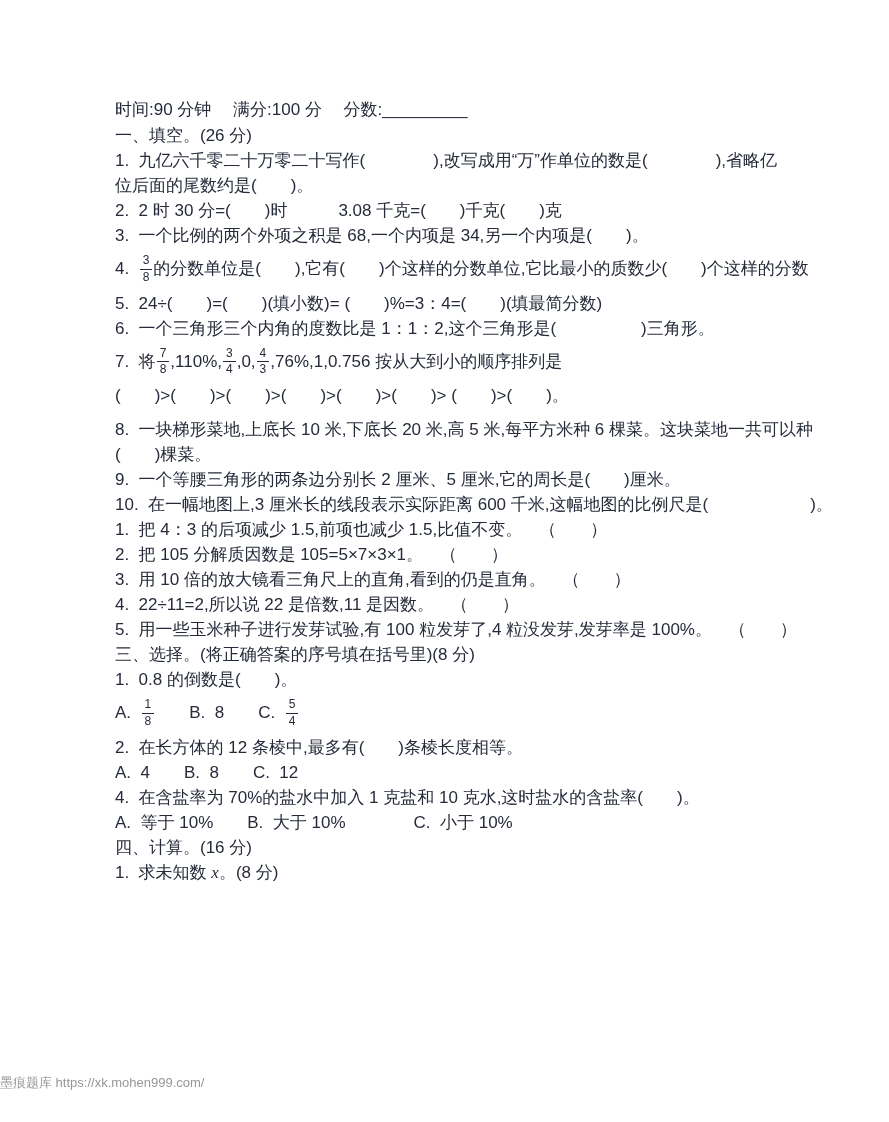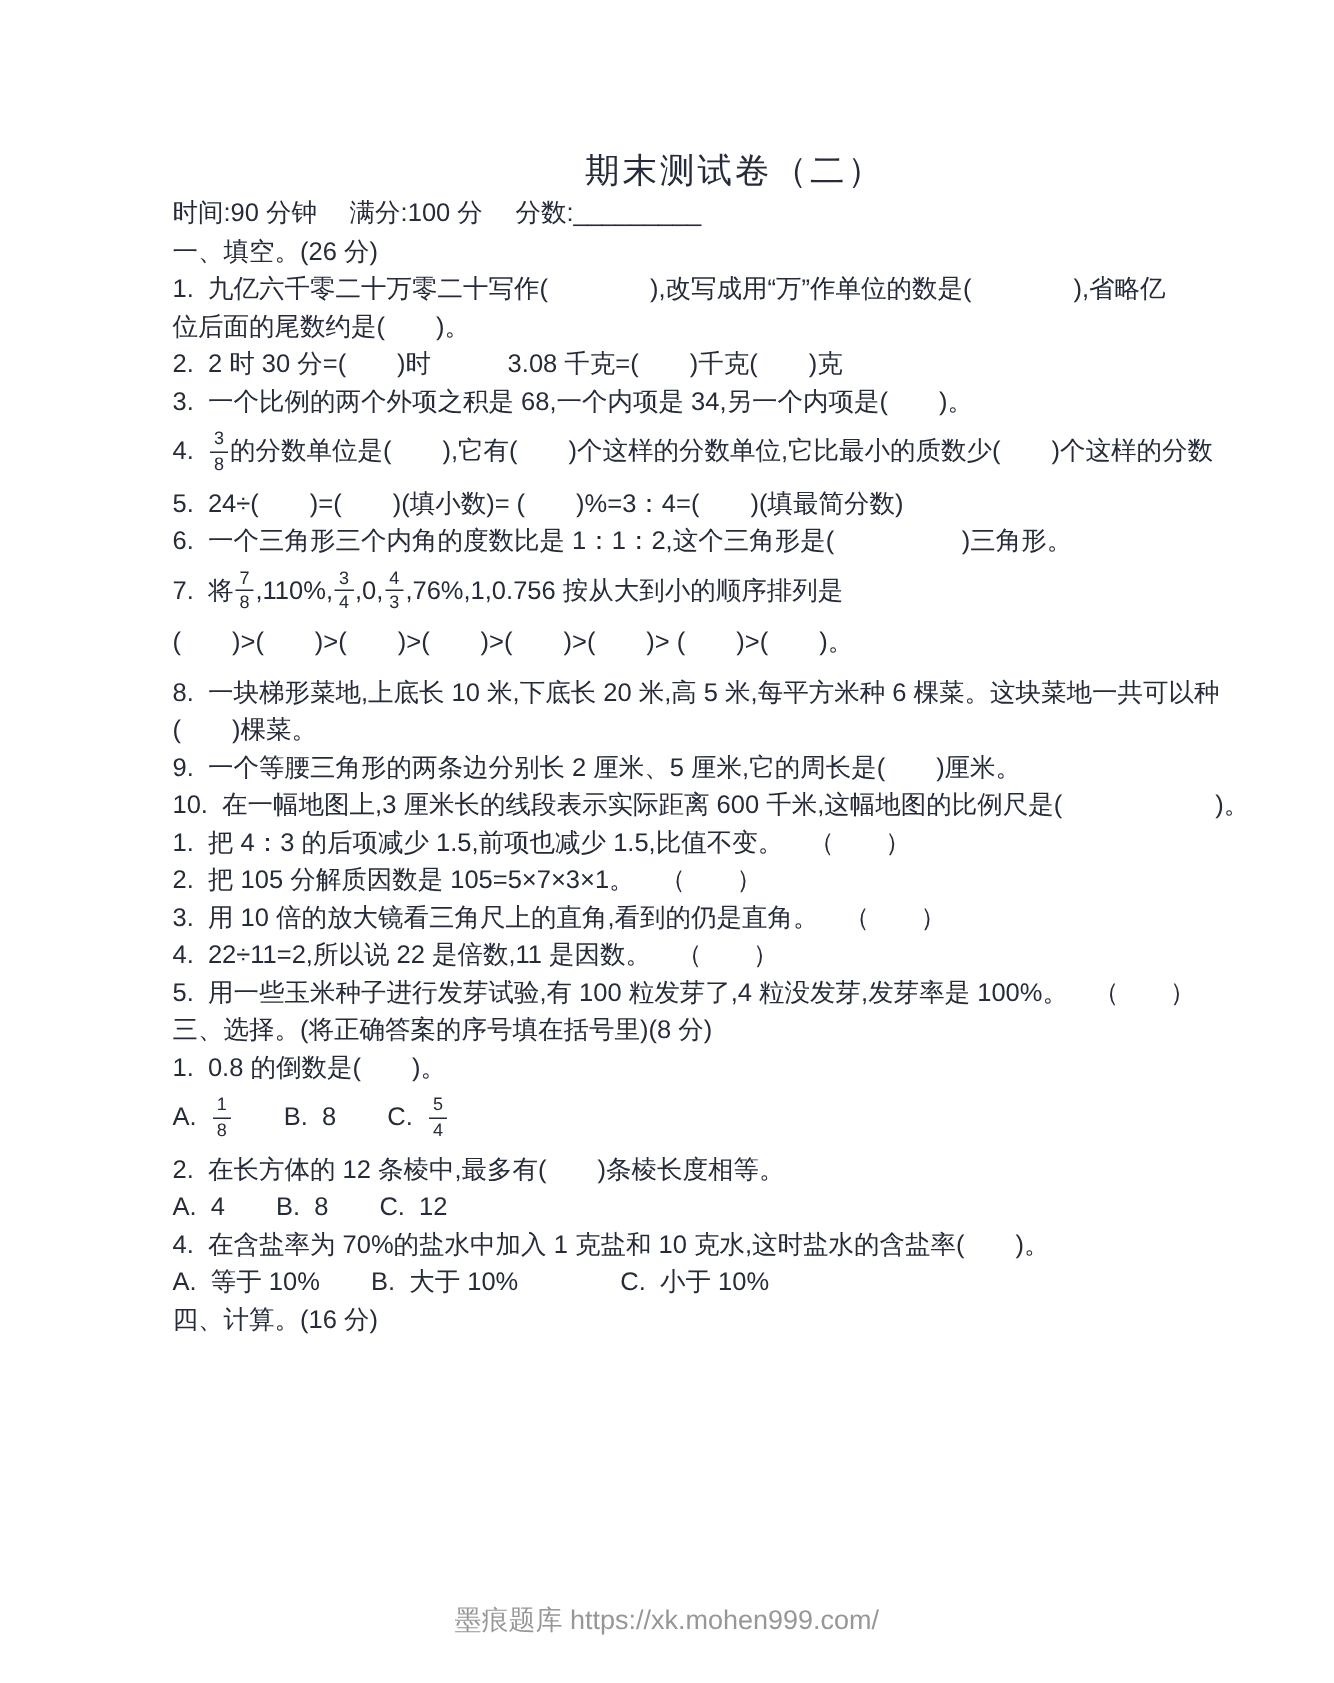--- a/index.html
+++ b/index.html
@@ -66,31 +66,30 @@
   }
   .mvar {
     font-family: "Liberation Serif", serif;
     font-style: italic;
   }
   .footer {
     position: absolute;
     left: 0;
     right: 0;
     bottom: 30px;
-    text-align: center;
-    font-size: 18px;
+    text-align: left;
+    font-size: 13px;
     color: #979797;
   }
 </style>
 </head>
 <body>
 
 <div class="page">
   <div class="content">
-    <div class="title">期末测试卷（二）</div>
     <div class="meta">时间:90 分钟　 满分:100 分　 分数:_________</div>
     <div class="body">
         <div class="line">一、填空。(26 分)</div>
         <div class="line">1.  九亿六千零二十万零二十写作(　　　　),改写成用“万”作单位的数是(　　　　),省略亿</div>
         <div class="line">位后面的尾数约是(　　)。</div>
         <div class="line">2.  2 时 30 分=(　　)时　　　3.08 千克=(　　)千克(　　)克</div>
         <div class="line">3.  一个比例的两个外项之积是 68,一个内项是 34,另一个内项是(　　)。</div>
         <div class="line tall">4.  <span class="frac"><span class="num">3</span><span class="den">8</span></span>的分数单位是(　　),它有(　　)个这样的分数单位,它比最小的质数少(　　)个这样的分数</div>
         <div class="line">5.  24÷(　　)=(　　)(填小数)= (　　)%=3：4=(　　)(填最简分数)</div>
         <div class="line">6.  一个三角形三个内角的度数比是 1：1：2,这个三角形是(　　　　　)三角形。</div>
@@ -106,18 +105,19 @@
         <div class="line">4.  22÷11=2,所以说 22 是倍数,11 是因数。　（　　）</div>
         <div class="line">5.  用一些玉米种子进行发芽试验,有 100 粒发芽了,4 粒没发芽,发芽率是 100%。　（　　）</div>
         <div class="line">三、选择。(将正确答案的序号填在括号里)(8 分)</div>
         <div class="line">1.  0.8 的倒数是(　　)。</div>
         <div class="line tall">A.  <span class="frac"><span class="num">1</span><span class="den">8</span></span>　　B.  8　　C.  <span class="frac"><span class="num">5</span><span class="den">4</span></span></div>
         <div class="line">2.  在长方体的 12 条棱中,最多有(　　)条棱长度相等。</div>
         <div class="line">A.  4　　B.  8　　C.  12</div>
         <div class="line">4.  在含盐率为 70%的盐水中加入 1 克盐和 10 克水,这时盐水的含盐率(　　)。</div>
         <div class="line">A.  等于 10%　　B.  大于 10%　　　　C.  小于 10%</div>
         <div class="line">四、计算。(16 分)</div>
+        <div class="line">1.  求未知数 <span class="mvar">x</span>。(8 分)</div>
       </div>
   </div>
   <div class="footer">
     <span>墨痕题库 https://xk.mohen999.com/</span>
   </div>
 </div>
 
 </body></html>

